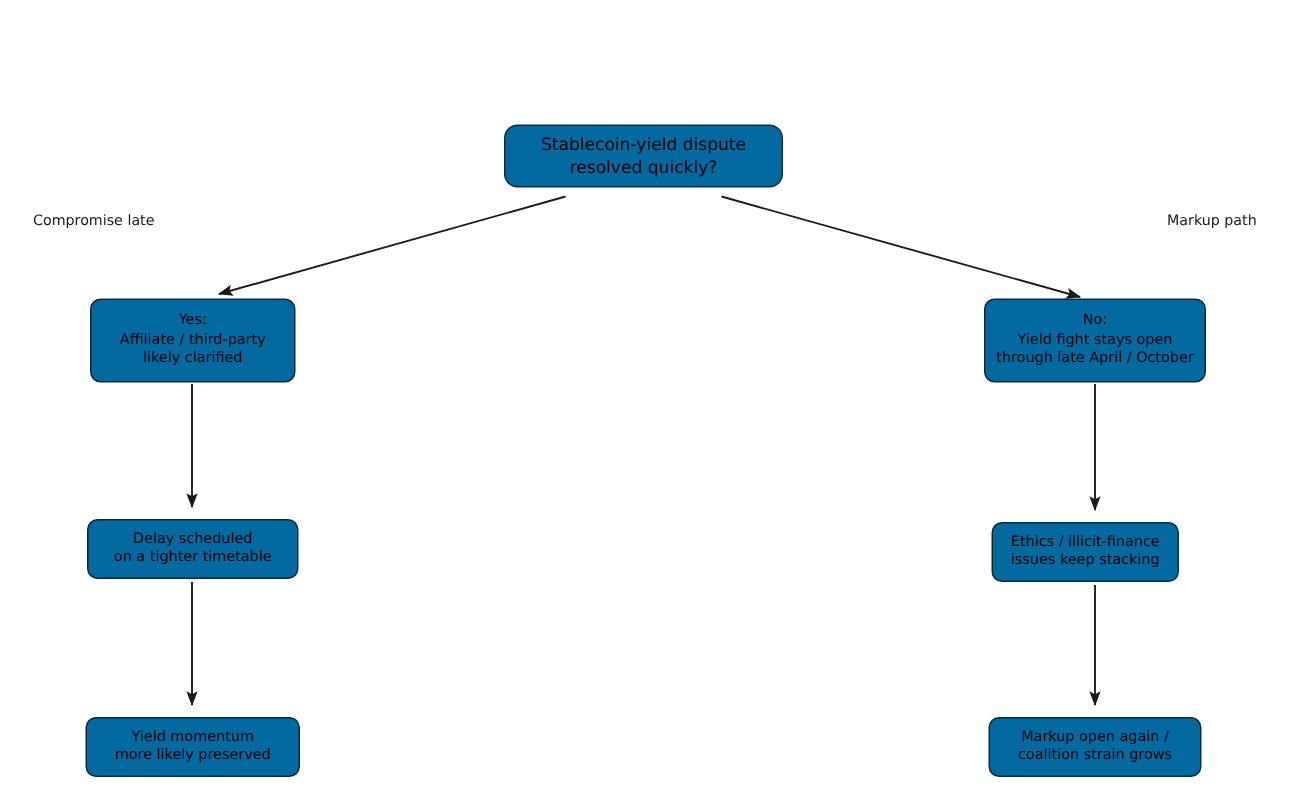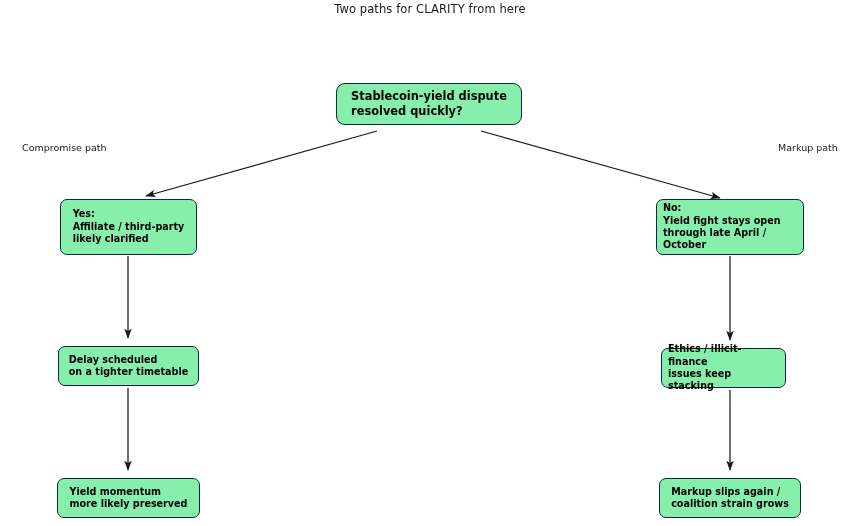--- a/index.html
+++ b/index.html
@@ -33,54 +33,53 @@
   }
   .edge-label {
     position: absolute;
     font-size: 9.5px;
     color: #1a1a1a;
     white-space: nowrap;
   }
   .node {
     position: absolute;
     box-sizing: border-box;
-    background: #86efac;
+    background: #0369a1;
     border: 1.2px solid #0d2b3e;
     border-radius: 7px;
     display: flex;
     align-items: center;
     justify-content: center;
+    text-align: center;
     font-size: 9.6px;
     line-height: 12.4px;
     color: #000000;
     padding: 2px 6px;
     white-space: pre-line;
-    font-weight: bold;
   }
   .node.root {
     font-size: 11.4px;
     line-height: 15px;
     border-radius: 9px;
   }
   svg.arrows {
     position: absolute;
     left: 0; top: 0;
     width: 860px;
     height: 526px;
     pointer-events: none;
   }
 </style>
 </head>
 <body>
 
 <div id="canvas">
 
-  <div class="title">Two paths for CLARITY from here</div>
 
-  <div class="edge-label" style="left:22px; top:142px;">Compromise path</div>
+  <div class="edge-label" style="left:22px; top:142px;">Compromise late</div>
   <div class="edge-label" style="left:778px; top:142px;">Markup path</div>
 
   <svg class="arrows" viewBox="0 0 860 526">
     <defs>
       <marker id="ah" markerWidth="9" markerHeight="9" refX="7.4" refY="3" orient="auto" markerUnits="strokeWidth">
         <path d="M0,0 L8,3 L0,6 L1.7,3 z" fill="#1a1a1a"></path>
       </marker>
     </defs>
     <path d="M377,131 L146,196" stroke="#1a1a1a" stroke-width="1.25" fill="none" marker-end="url(#ah)"></path>
     <path d="M481,131 L720,198" stroke="#1a1a1a" stroke-width="1.25" fill="none" marker-end="url(#ah)"></path>
@@ -103,16 +102,16 @@
   <div class="node" style="left:57px; top:478px; width:143px; height:40px;">Yield momentum
 more likely preserved</div>
 
   <div class="node" style="left:656px; top:199px; width:148px; height:56px;">No:
 Yield fight stays open
 through late April / October</div>
 
   <div class="node" style="left:661px; top:348px; width:125px; height:40px;">Ethics / illicit-finance
 issues keep stacking</div>
 
-  <div class="node" style="left:659px; top:478px; width:142px; height:40px;">Markup slips again /
+  <div class="node" style="left:659px; top:478px; width:142px; height:40px;">Markup open again /
 coalition strain grows</div>
 
 </div>
 
 </body></html>

